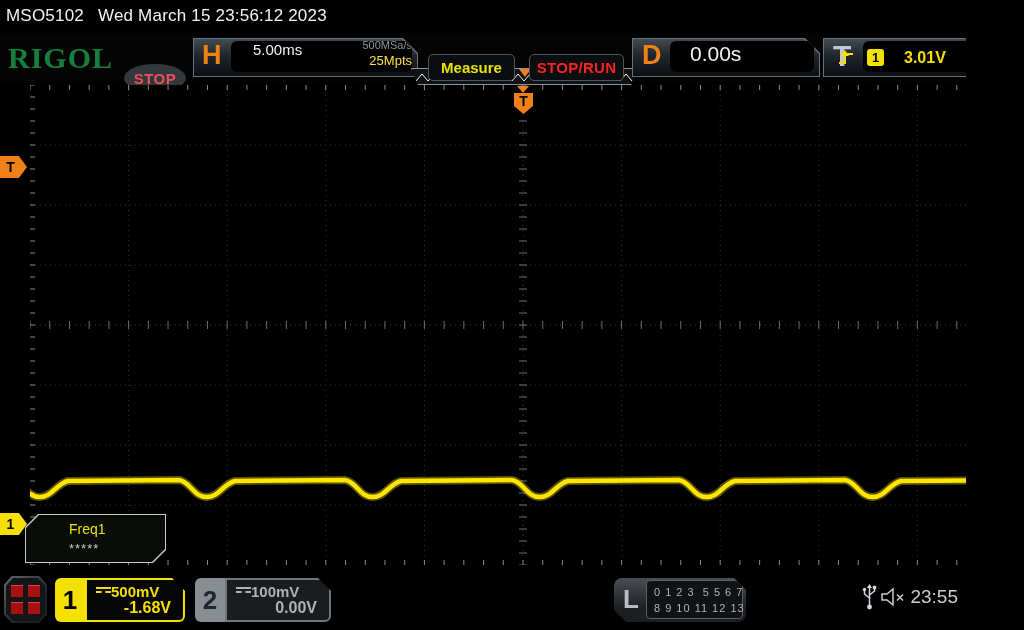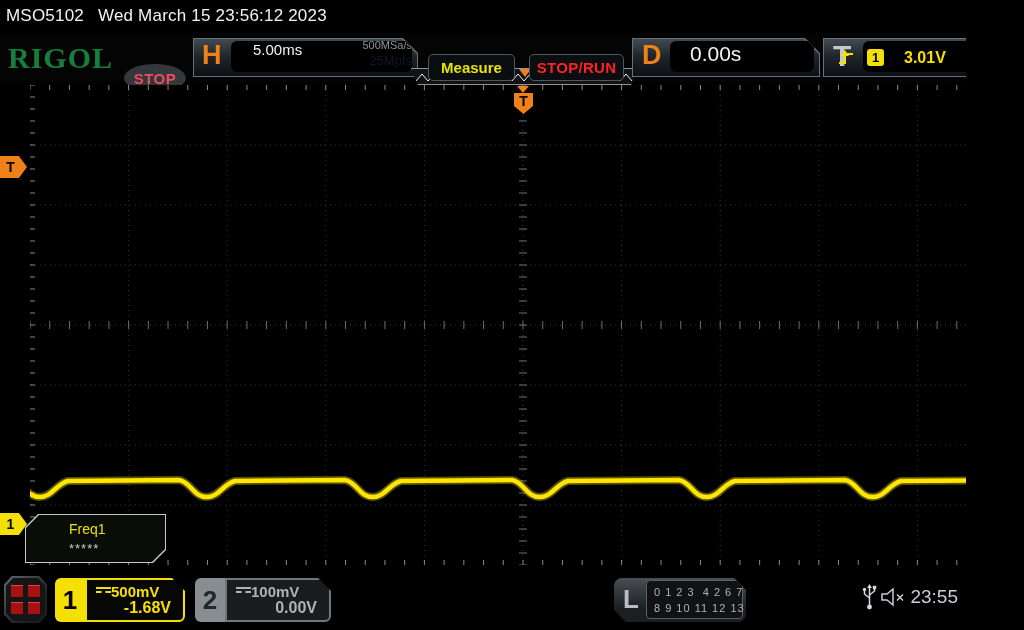--- a/index.html
+++ b/index.html
@@ -25,21 +25,21 @@
   .panel-in  { position:absolute; left:1px; top:1px; right:1px; bottom:1px;
                background:linear-gradient(#434b52, #20262b 45%, #0c1014);
                clip-path:polygon(0 0, calc(100% - 15px) 0, 100% 15px, 100% 100%, 0 100%); }
   .panel-letter { position:absolute; top:2px; font-weight:bold; font-size:27px; color:#f08018; }
   .panel-value-box { position:absolute; background:#000; border-radius:6px; }
 
   .h-panel { left:193px; top:5px; width:225px; height:39px; }
   .h-panel .panel-value-box { left:38px; top:3px; width:181px; height:31px; }
   .h-timebase { position:absolute; left:22px; top:3px; color:#f2f2f2; font-size:15px; }
   .h-rate  { position:absolute; right:6px; top:1px; color:#8d949a; font-size:11px; text-align:right; }
-  .h-depth { position:absolute; right:6px; top:15px; color:#0f172a; font-size:13px; text-align:right; }
+  .h-depth { position:absolute; right:6px; top:15px; color:#fde047; font-size:13px; text-align:right; }
 
   .wavebar { position:absolute; left:411px; top:35px; width:227px; height:17px; background:#101214;
              border:1px solid #8d949a; clip-path:polygon(0 0,100% 0,97% 100%,3% 100%); }
   .wavebar svg { position:absolute; left:4px; top:3px; }
   .wavebar .tri { position:absolute; left:50%; top:0; margin-left:-6px; width:0; height:0;
                   border-left:6px solid transparent; border-right:6px solid transparent;
                   border-top:8px solid #f08018; }
 
   .hbtn { position:absolute; height:27px; background:#0b0e11; border:1px solid #4e575e; border-radius:5px;
           display:flex; align-items:center; justify-content:center; font-weight:bold; font-size:15px; } 
@@ -516,21 +516,21 @@
             <span class="dc-icon"></span>
             <span>100mV</span>
           </div>
         <div class="line2">0.00V</div>
       </div>
     </div>
 
     <div class="logic-block">
       <div class="logic-letter">L</div>
       <div class="logic-body">
-        <span>0 1 2 3  4 2 6 7</span>
+        <span>0 1 2 3  5 5 6 7</span>
         <span>8 9 10 11 12 13 14 15</span>
       </div>
     </div>
 
     <div class="status-right">
       <svg width="15" height="26">
         <path d="M7.5 2 L7.5 21" stroke="#d6dade" stroke-width="1.5" fill="none"></path>
         <polygon points="7.5,0 5,4 10,4" fill="#d6dade"></polygon>
         <path d="M7.5 14 L2.5 10 L2.5 7" stroke="#d6dade" stroke-width="1.5" fill="none"></path>
         <path d="M7.5 11 L12.5 7 L12.5 5" stroke="#d6dade" stroke-width="1.5" fill="none"></path>

